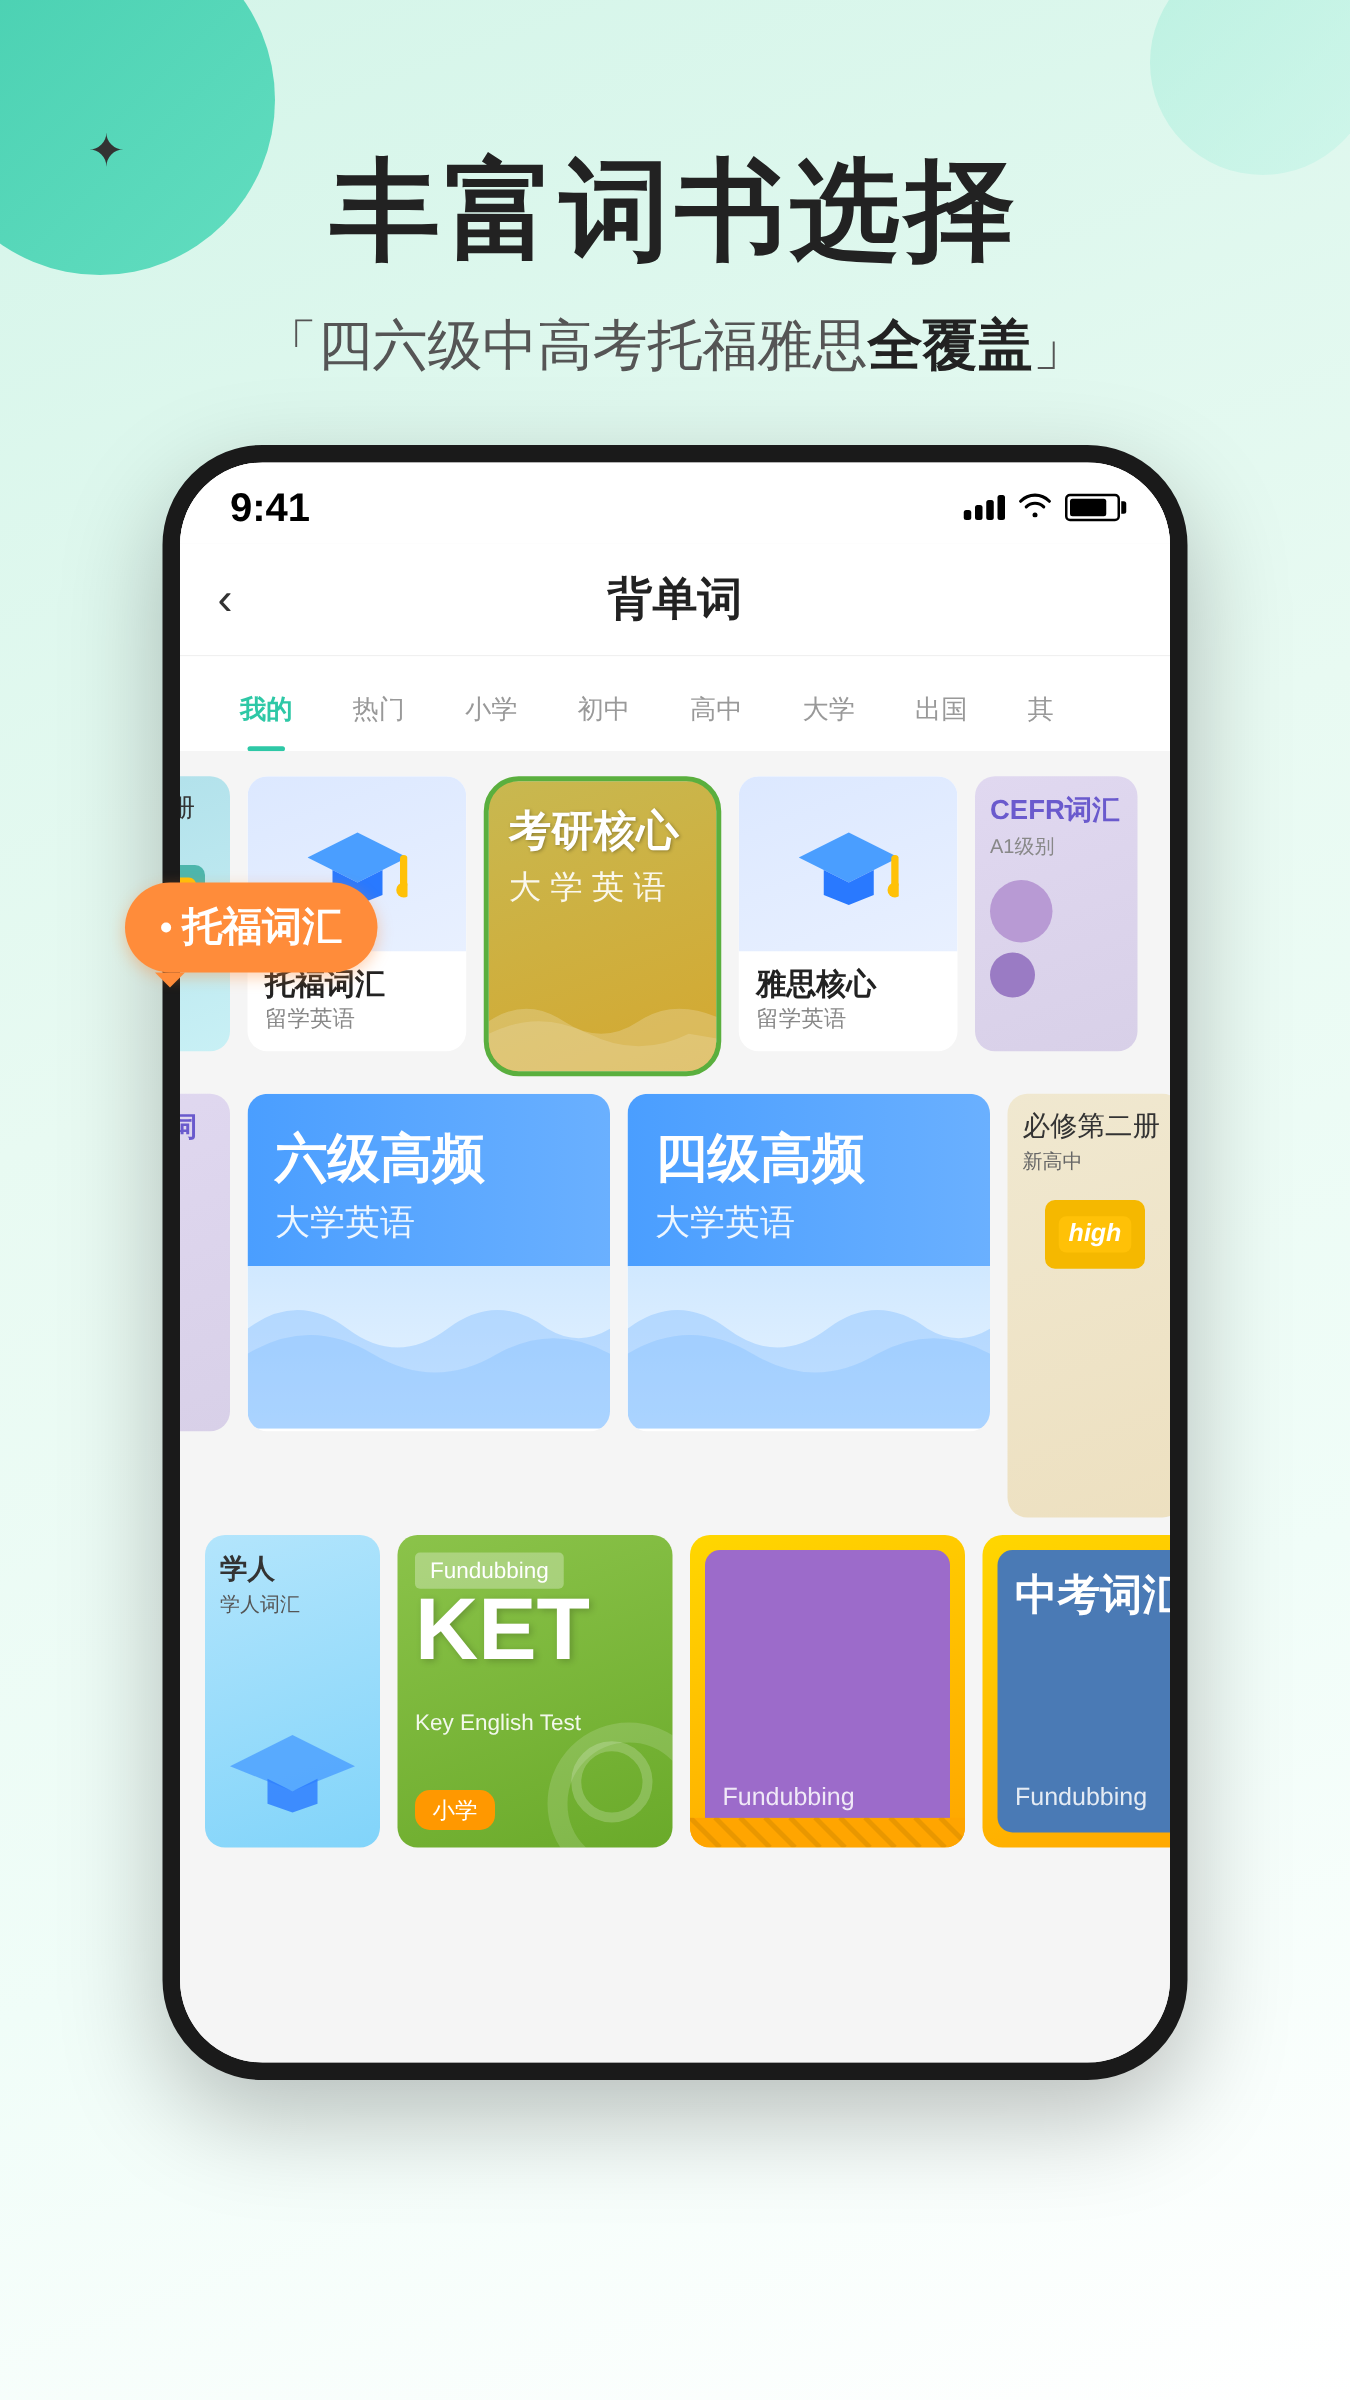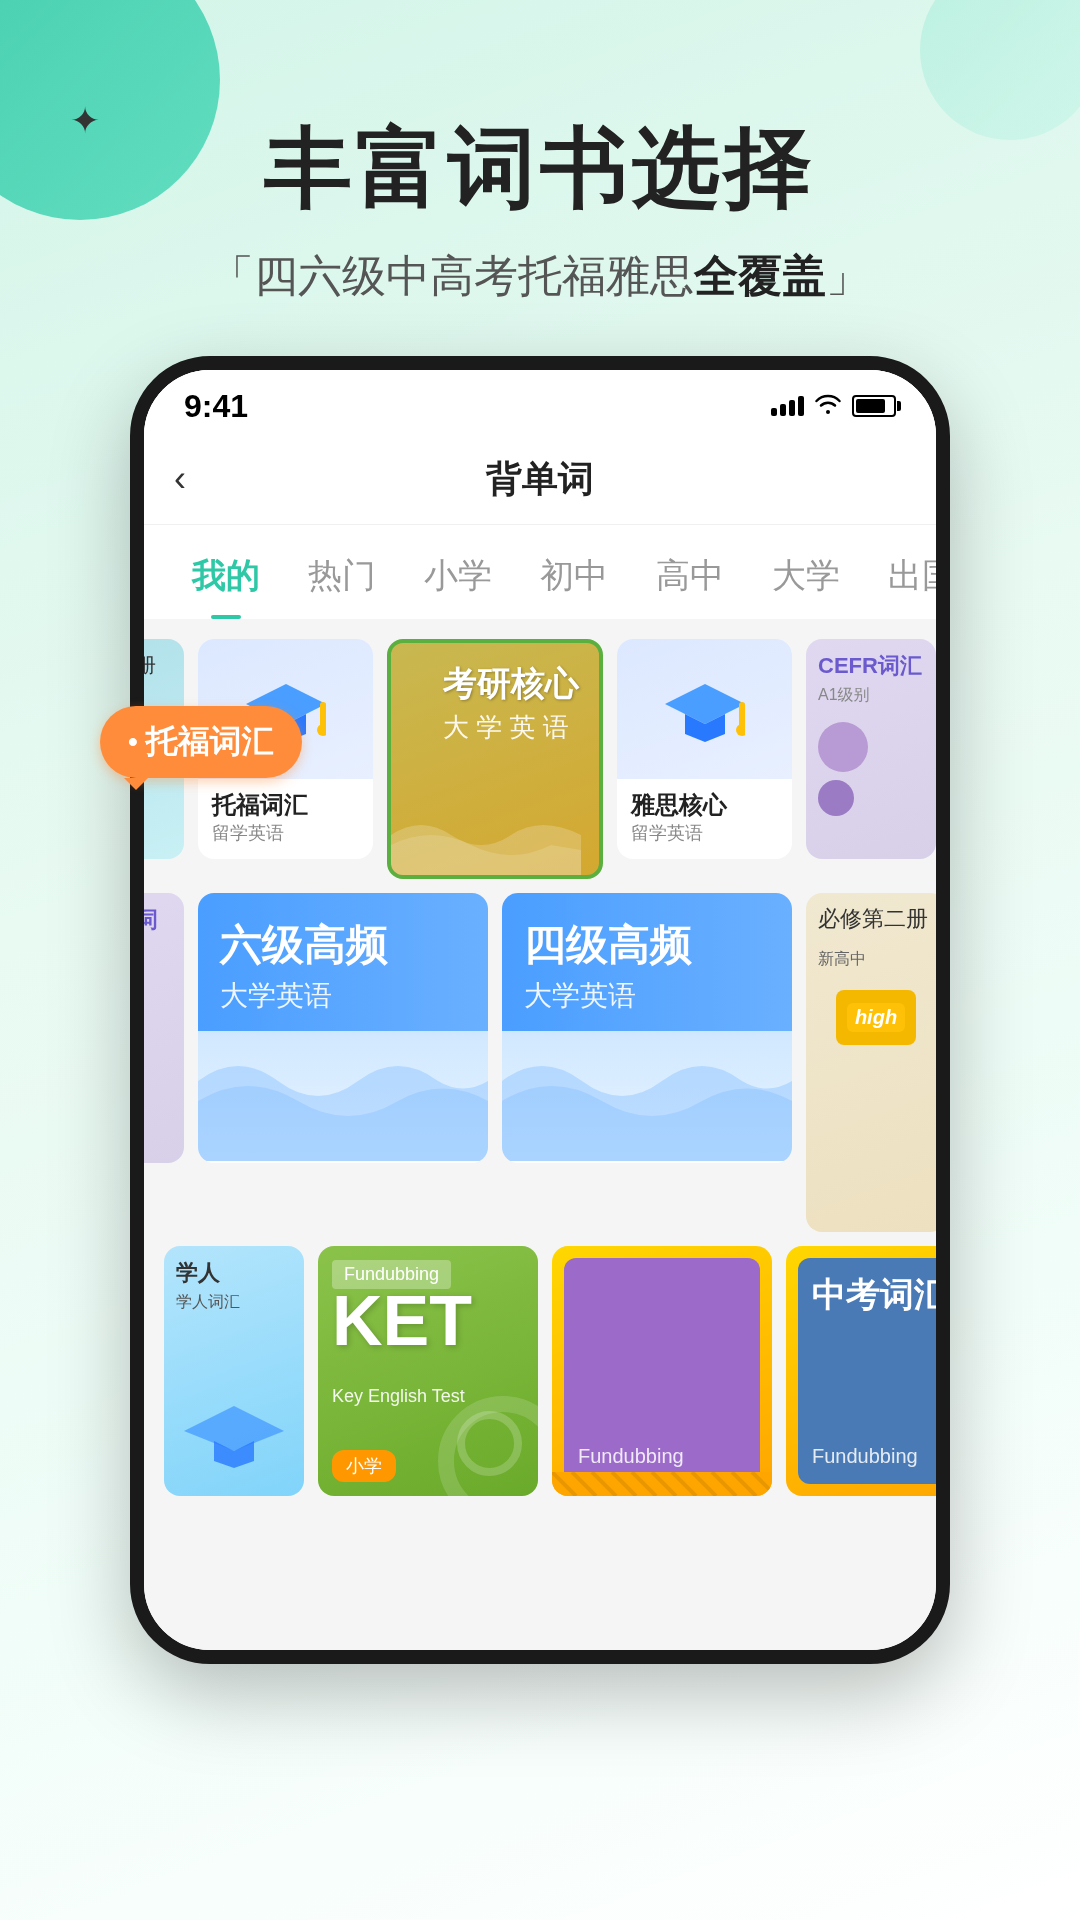--- a/index.html
+++ b/index.html
@@ -174,21 +174,21 @@
 
     
     .tab-bar {
       background: #fff;
       display: flex;
       padding: 20px 24px 0;
       gap: 0;
       overflow: hidden;
     }
     .tab-item {
-      font-size: 34px;
+      font-size: 21px;
       padding: 8px 24px 20px;
       color: #999;
       cursor: pointer;
       position: relative;
       white-space: nowrap;
     }
     .tab-item.active {
       color: #2ec8a6;
       font-weight: 600;
     }
@@ -349,21 +349,21 @@
                 <rect x="74" y="28" width="6" height="26" fill="#ffc107" rx="3"></rect>
                 <circle cx="77" cy="56" r="6" fill="#ffc107"></circle>
               </svg>
             </div>
             <div style="padding:10px 14px;">
               <div style="font-size:24px;font-weight:600;color:#222;">托福词汇</div>
               <div style="font-size:18px;color:#888;">留学英语</div>
             </div>
           </div>
 
-          <div style="flex-shrink:0;width:216px;height:240px;background:linear-gradient(160deg,#c8b850,#d4a830);border-radius:16px;overflow:hidden;border:4px solid #5aaf3e;position:relative;padding-left:36px;">
+          <div style="flex-shrink:0;width:190px;height:240px;background:linear-gradient(160deg,#c8b850,#d4a830);border-radius:28px;overflow:hidden;border:4px solid #5aaf3e;position:relative;">
             <div style="padding:20px 16px;">
               <div style="font-size:34px;font-weight:900;color:#fff;text-shadow:1px 1px 3px rgba(0,0,0,0.3);line-height:1.2;">考研核心</div>
               <div style="font-size:26px;color:rgba(255,255,255,0.9);margin-top:6px;">大 学 英 语</div>
             </div>
             <div style="position:absolute;bottom:0;left:0;right:0;height:80px;">
               <svg viewBox="0 0 190 80" width="190" height="80">
                 <path d="M0 40 Q30 20 60 40 Q90 60 120 40 Q150 20 190 40 L190 80 L0 80 Z" fill="rgba(255,255,255,0.2)"></path>
                 <path d="M0 50 Q40 30 80 50 Q120 70 160 50 L190 55 L190 80 L0 80 Z" fill="rgba(255,255,255,0.15)"></path>
               </svg>
             </div>
@@ -426,21 +426,21 @@
             <div style="background:linear-gradient(180deg,#d0e8ff,#e8f4ff);height:130px;position:relative;overflow:hidden;">
               <svg viewBox="0 0 290 130" width="290" height="130">
                 <path d="M0 50 Q40 20 80 50 Q120 80 160 50 Q200 20 240 50 Q265 65 290 50 L290 130 L0 130 Z" fill="rgba(74,158,255,0.25)"></path>
                 <path d="M0 70 Q50 40 100 70 Q150 100 200 70 Q245 45 290 70 L290 130 L0 130 Z" fill="rgba(74,158,255,0.18)"></path>
               </svg>
             </div>
           </div>
 
           <div style="flex-shrink:0;width:140px;height:339px;background:linear-gradient(160deg,#f0e8d0,#ede0c0);border-radius:16px;padding:12px;overflow:hidden;">
             <div style="font-size:22px;color:#333;line-height:1.3;">必修第二册</div>
-            <div style="font-size:16px;color:#666;margin-top:16px;">新高中</div>
+            <div style="font-size:16px;color:#666;margin-top:4px;">新高中</div>
 
             <div style="margin-top:20px;display:flex;justify-content:center;">
               <div style="background:#f5b800;border-radius:8px;width:80px;height:55px;display:flex;align-items:center;justify-content:center;">
                 <span style="background:#ffc107;color:#fff;font-weight:900;font-size:20px;padding:3px 8px;border-radius:6px;font-style:italic;">high</span>
               </div>
             </div>
           </div>
         </div>
 
         <div class="row3-container">

